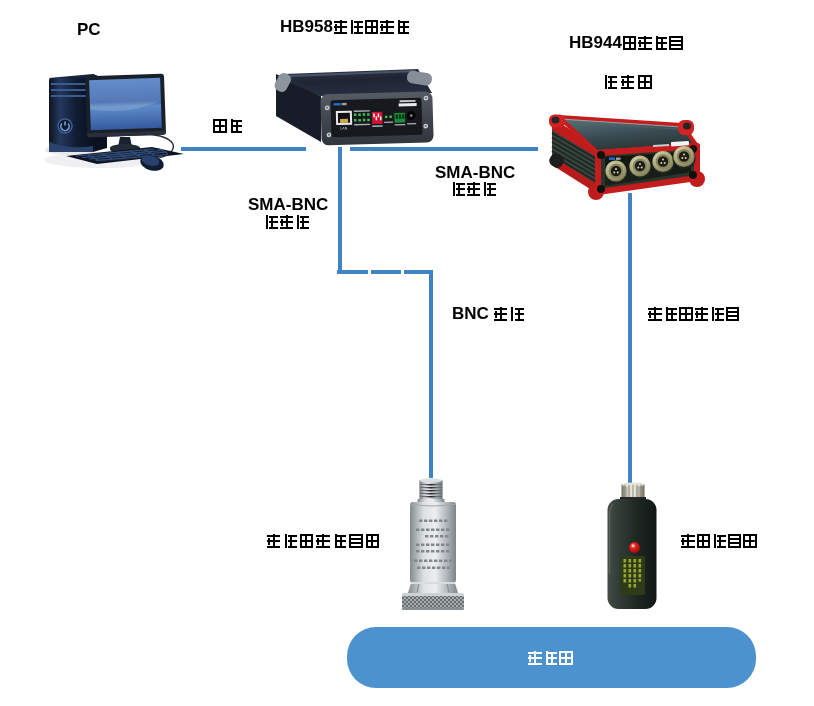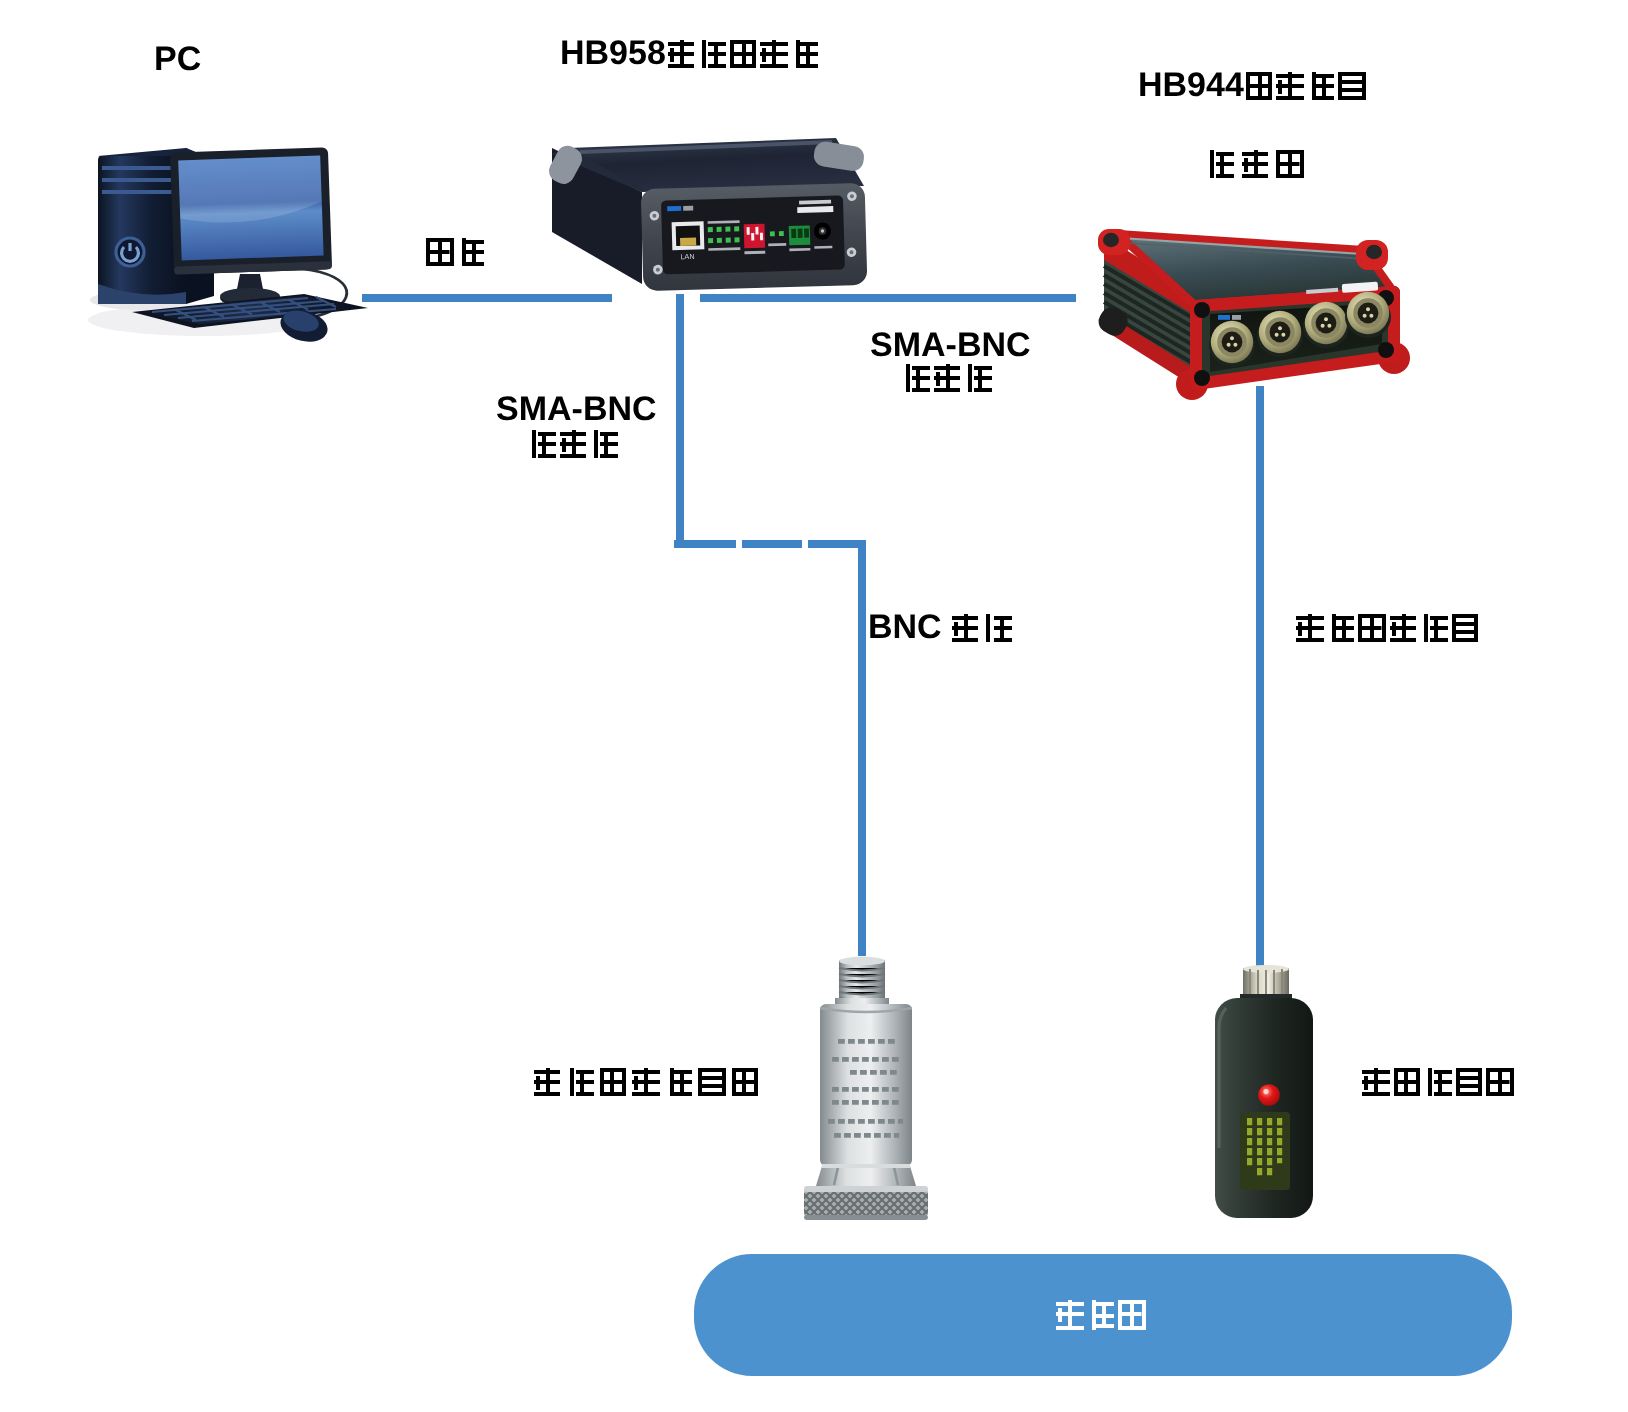--- a/index.html
+++ b/index.html
@@ -52,21 +52,21 @@
 
 <div class="lbl" style="left:77px;top:22px;">PC</div>
 <div class="lbl" style="left:280px;top:19px;">HB958<span class="z za"></span><span class="z zc"></span><span class="z zb"></span><span class="z za"></span><span class="z zc"></span></div>
 <div class="lbl" style="left:569px;top:35px;text-align:center;">HB944<span class="z zb"></span><span class="z za"></span><span class="z zc"></span><span class="z zd"></span></div>
 <div class="lbl" style="left:601px;top:74px;"><span class="z zc" style="margin:0 2px"></span><span class="z za" style="margin:0 2px"></span><span class="z zb" style="margin:0 2px"></span></div>
 <div class="lbl" style="left:212px;top:118px;"><span class="z zb"></span><span class="z zc"></span></div>
 <div class="lbl" style="left:248px;top:197px;">SMA-BNC</div>
 <div class="lbl" style="left:263px;top:214px;"><span class="z zc"></span><span class="z za"></span><span class="z zc"></span></div>
 <div class="lbl" style="left:435px;top:165px;">SMA-BNC</div>
 <div class="lbl" style="left:450px;top:181px;"><span class="z zc"></span><span class="z za"></span><span class="z zc"></span></div>
-<div class="lbl" style="left:434px;top:306px;">BNC<span class="z za" style="margin-left:5px"></span><span class="z zc" style="margin-right:0;width:14.5px"></span></div>
+<div class="lbl" style="left:452px;top:306px;">BNC<span class="z za" style="margin-left:5px"></span><span class="z zc" style="margin-right:0;width:14.5px"></span></div>
 <div class="lbl" style="left:647px;top:306px;"><span class="z za"></span><span class="z zc"></span><span class="z zb"></span><span class="z za"></span><span class="z zc"></span><span class="z zd"></span></div>
 <div class="lbl" style="left:265px;top:533px;"><span class="z za" style="margin:0 1.5px"></span><span class="z zc" style="margin:0 1.5px"></span><span class="z zb" style="margin:0 1.5px"></span><span class="z za" style="margin:0 1.5px"></span><span class="z zc" style="margin:0 1.5px"></span><span class="z zd" style="margin:0 1.5px"></span><span class="z zb" style="margin:0 1.5px"></span></div>
 <div class="lbl" style="left:680px;top:533px;"><span class="z za"></span><span class="z zb"></span><span class="z zc"></span><span class="z zd"></span><span class="z zb"></span></div>
 
 <svg style="position:absolute;left:40px;top:60px;" width="150" height="115" viewBox="0 0 150 115">
 <defs>
 <linearGradient id="twr" x1="0" y1="0" x2="1" y2="0">
 <stop offset="0" stop-color="#0c1422"></stop>
           <stop offset="0.25" stop-color="#24385e"></stop>
           <stop offset="0.6" stop-color="#111d33"></stop>

